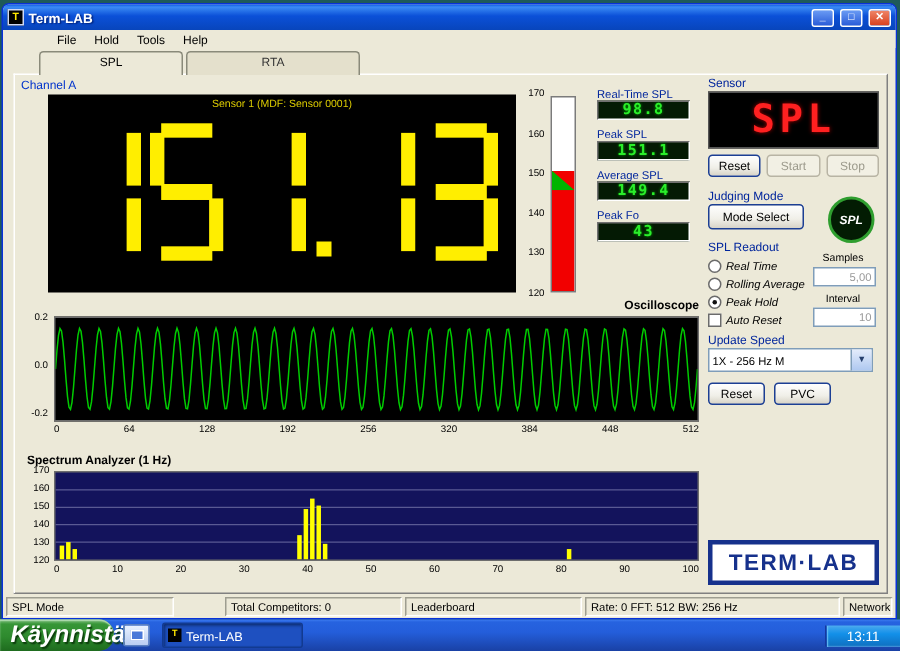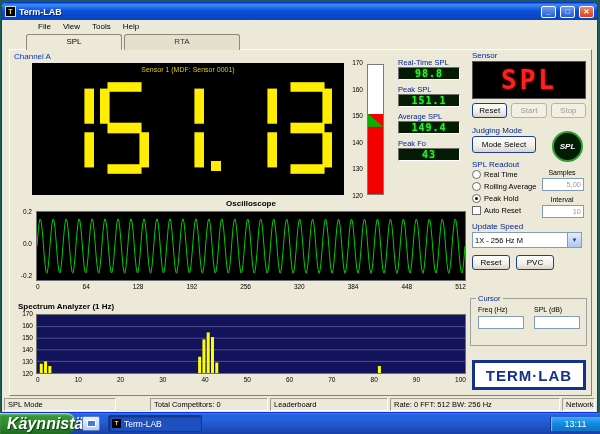--- a/index.html
+++ b/index.html
@@ -72,21 +72,21 @@
   .btn { font-family:"Liberation Sans",sans-serif; font-size:8px; border:1px solid #1c3f94; border-radius:3px;
          background:linear-gradient(to bottom,#fefefe,#f0efe8 60%,#d8d4c8); color:#000; }
   .btn.disabled { color:#9c9a8c; border-color:#b8b4a4; background:#f2f0e4; }
 
   .mode-select { left:462px; top:86px; width:64px; height:17px; }
   .spl-logo { left:542px; top:81px; width:31px; height:31px; border-radius:50%; background:#031c03;
               border:2px solid #2f9e2f; display:flex; align-items:center; justify-content:center;
               color:#fff; font-weight:bold; font-style:italic; font-size:8px; }
 
   .options { left:462px; top:120px; width:64px; }
-  .opt { display:flex; align-items:flex-start; gap:3px; height:12px; font-size:7.5px; white-space:nowrap; }
+  .opt { display:flex; align-items:flex-end; gap:3px; height:12px; font-size:7.5px; white-space:nowrap;font-style:italic; }
   .radio { width:9px; height:9px; border:1px solid #6b6b6b; border-radius:50%; background:#fff; position:relative; flex:0 0 9px; }
   .radio.sel::after { content:''; position:absolute; left:2px; top:2px; width:3px; height:3px; border-radius:50%; background:#111; }
   .checkbox { width:9px; height:9px; border:1px solid #6b6b6b; background:#fff; flex:0 0 9px; }
 
   .samples-label,.interval-label { left:528px; width:48px; text-align:center; font-size:7px; }
   .samples-label { top:119px; } .interval-label { top:146px; }
   .field { background:#fff; border:1px solid #7f9db9; font-size:7.5px; padding:1px 2px; }
   .samples-field { left:532px; top:128px; width:42px; height:13px; color:#9a9a9a; text-align:right; }
   .interval-field { left:532px; top:155px; width:42px; height:13px; color:#9a9a9a; text-align:right; }
 
@@ -104,21 +104,21 @@
                    font-size:7.5px; color:#00259c; }
   .cur-label { position:absolute; top:7px; font-size:7px; }
   .cl1 { left:7px; } .cl2 { left:63px; }
   .cur-f1 { position:absolute; left:7px; top:17px; width:46px; height:13px; }
   .cur-f2 { position:absolute; left:63px; top:17px; width:46px; height:13px; }
 
   .termlab-logo { left:462px; top:310px; width:114px; height:30px; background:#fff; border:3px solid #16318c;
                   display:flex; align-items:center; justify-content:center; }
   .termlab-logo span { color:#16318c; font-weight:bold; font-size:15px; letter-spacing:1px; }
 
-  .osc-title { left:26px; top:149px; width:430px; text-align:center; font-weight:bold; font-size:8px; }
+  .osc-title { left:26px; top:149px; width:430px; text-align:right; font-weight:bold; font-size:8px; }
   .osc-ytick { width:20px; text-align:right; font-size:6.5px; left:2px; }
   .osc-y0 { top:158px; } .osc-y1 { top:190px; } .osc-y2 { top:222px; }
   .osc-plot { left:26px; top:161px; width:430px; height:70px; border:1px solid #6d6d6d; }
   .osc-plot svg, .spec-plot svg { display:block; width:100%; height:100%; }
   .osc-xticks, .spec-xticks { left:26px; width:430px; display:flex; justify-content:space-between; font-size:6.5px; }
   .osc-xticks { top:233px; }
 
   .spec-title { left:8px; top:252px; width:430px; text-align:left; font-weight:bold; font-size:8px; }
   .spec-yticks { left:2px; top:260px; width:21px; height:67px; display:flex; flex-direction:column;
                  justify-content:space-between; align-items:flex-end; font-size:6.5px; }
@@ -159,21 +159,21 @@
     <div class="titlebar">
       <div class="title-icon">T</div>
       <div class="title-text">Term-LAB</div>
       <div class="winbtn btn-min">_</div>
       <div class="winbtn btn-max">□</div>
       <div class="winbtn btn-close">✕</div>
     </div>
 
     <div class="menubar">
       <span class="menu-item">File</span>
-      <span class="menu-item">View</span>
+      <span class="menu-item">Hold</span>
       <span class="menu-item">Tools</span>
       <span class="menu-item">Help</span>
     </div>
 
     <div class="tabstrip">
       <div class="tab active">SPL</div>
       <div class="tab rta">RTA</div>
     </div>
 
     <div class="mainpanel">
@@ -290,27 +290,20 @@
 
       <div class="side-label lbl-speed">Update Speed</div>
       <div class="dropdown">
         <span class="dd-text">1X - 256 Hz Max</span>
         <span class="dd-arrow">▼</span>
       </div>
 
       <button class="btn btn-reset2">Reset</button>
       <button class="btn btn-pvc">PVC</button>
 
-      <div class="cursor-box">
-        <span class="cursor-legend">Cursor</span>
-        <span class="cur-label cl1">Freq (Hz)</span>
-        <span class="cur-label cl2">SPL (dB)</span>
-        <div class="field cur-f1"></div>
-        <div class="field cur-f2"></div>
-      </div>
 
       <div class="termlab-logo">
         <span>TERM·LAB</span>
       </div>
 
       <div class="osc-title">Oscilloscope</div>
       <div class="osc-ytick osc-y0">0.2</div>
       <div class="osc-ytick osc-y1">0.0</div>
       <div class="osc-ytick osc-y2">-0.2</div>
       <div class="osc-plot" style="background: rgb(0, 0, 0);">

